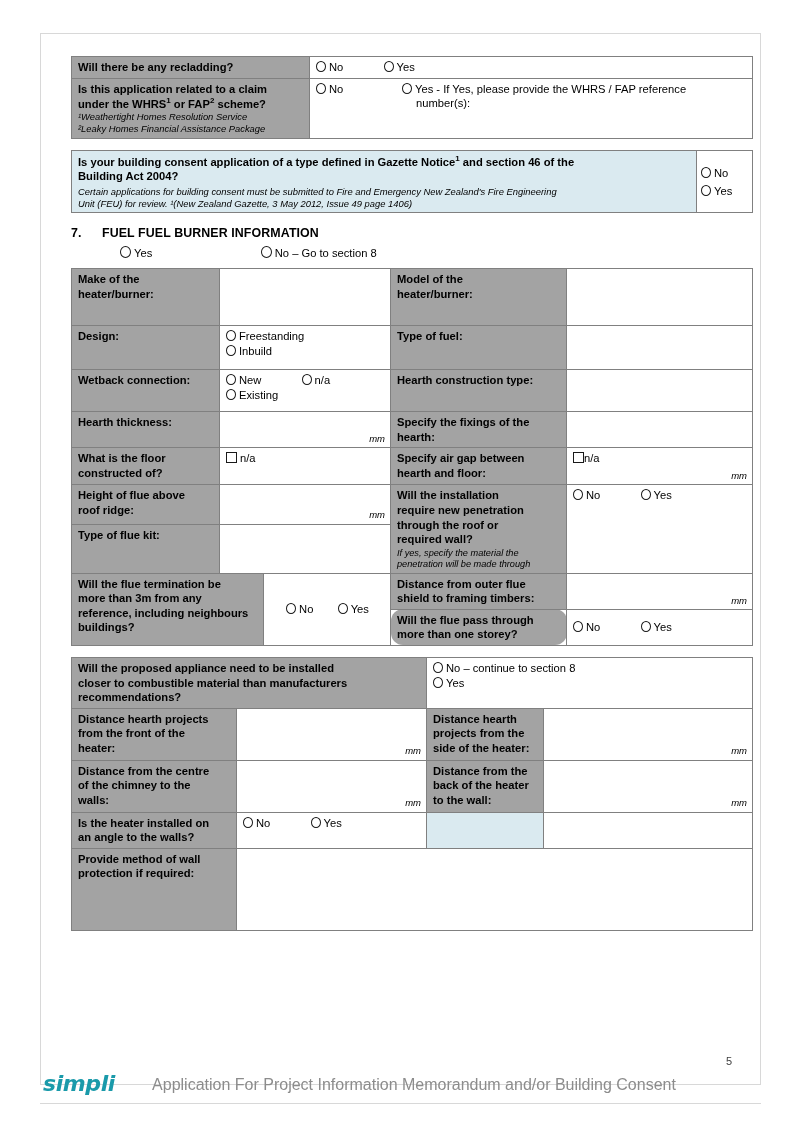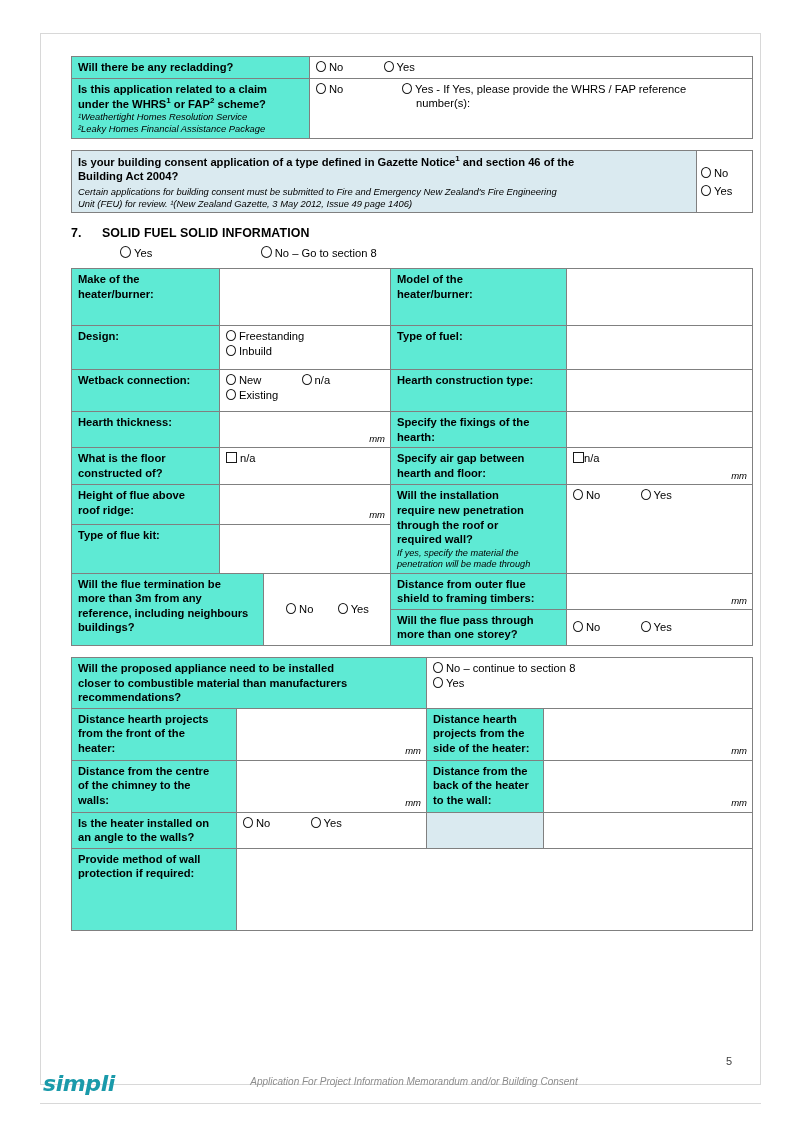--- a/index.html
+++ b/index.html
@@ -41,21 +41,21 @@
     border: 1px solid #808080;
     vertical-align: top;
     padding: 3px 5px 3px 6px;
     font-size: 11.2px;
     line-height: 1.30;
   }
   td.shade { background: #daeaf0; }
   td.plain { background: #ffffff; }
   td.lbl {
     font-weight: bold;
-    background: #5eead4;
+    background: #a3a3a3;
     margin-top: 44px;
   }
   .sup { font-size: 8px; vertical-align: super; font-weight: bold; }
   .foot-note {
     font-style: italic;
     font-weight: normal;
     font-size: 9.4px;
     line-height: 1.25;
     display: block;
   }
@@ -155,24 +155,23 @@
     color: #1a9aaa;
     letter-spacing: -0.4px;
     font-style: italic;
   }
   .footer-text {
     position: absolute;
     left: 0;
     top: 25px;
     width: 800px;
     text-align: center;
-    font-size: 10px;
+    font-size: 16px;
     color: #8c8c8c;
     padding-left: 28px;
-    font-style: italic;
   }
   .footer-rule {
     position: absolute;
     left: 40px;
     top: 52px;
     width: 721px;
     height: 1px;
     background: #d8d8d8;
   }
 </style>
@@ -238,21 +237,21 @@
           <td class="plain" style="padding-top:15px;padding-left:4px;">
             <div style="margin-bottom:4px;"><span class="radio"></span><span>No</span></div>
             <div><span class="radio"></span><span>Yes</span></div>
           </td>
         </tr>
       </tbody>
     </table>
 
     <div class="section-head">
       <span class="section-num">7.</span>
-      <span class="section-title">SOLID FUEL SOLID INFORMATION</span>
+      <span class="section-title">FUEL FUEL BURNER INFORMATION</span>
     </div>
 
     <div class="q-opts">
       <span class="opt"><span class="radio"></span><span>Yes</span></span>
       <span class="spacer"></span>
       <span class="opt"><span class="radio"></span><span>No – Go to section 8</span></span>
     </div>
 
     <div class="spacer-block-sm"></div>
 
@@ -388,21 +387,21 @@
           </td>
           <td class="lbl">
             <span>Distance from outer flue</span><br>
             <span>shield to framing timbers:</span>
           </td>
           <td class="plain" colspan="2" style="position:relative;">
             <span class="mm" style="position:absolute;right:5px;bottom:2px;">mm</span>
           </td>
         </tr>
         <tr>
-          <td class="lbl" style="height:32px;">
+          <td class="lbl" style="height:32px;border-radius:12px;">
             <span>Will the flue pass through</span><br>
             <span>more than one storey?</span>
           </td>
           <td class="plain" colspan="2" style="vertical-align:middle;">
             <span class="opt"><span class="radio"></span><span>No</span></span>
             <span class="opt-gap"></span>
             <span class="opt"><span class="radio"></span><span>Yes</span></span>
           </td>
         </tr>
       </tbody>

